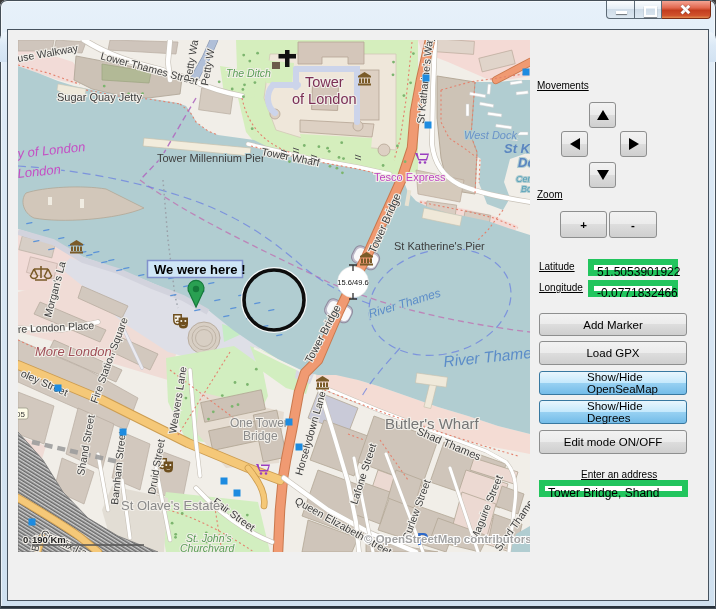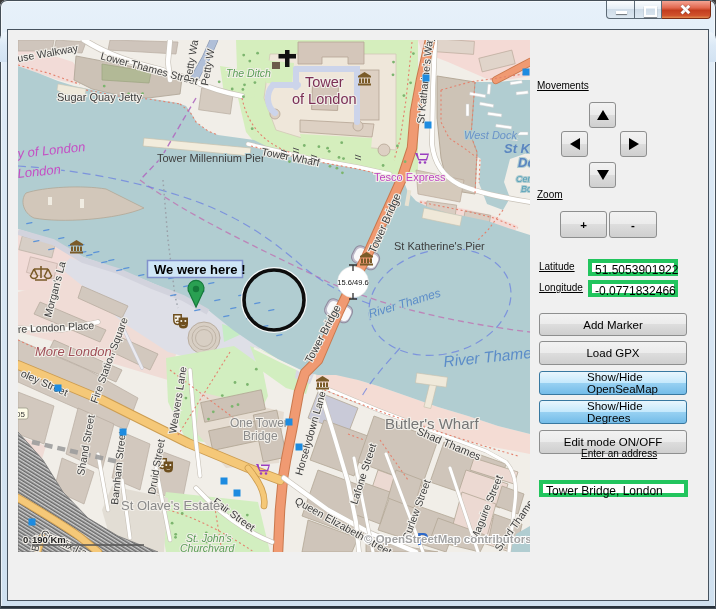--- a/index.html
+++ b/index.html
@@ -33,21 +33,21 @@
   box-shadow:0 0 0 1px #46525e; }
 #map { position:absolute; left:10px; top:10px; width:512px; height:512px; background:#f1eee8; overflow:hidden;}
 
 .lbl { position:absolute; font-size:10px; color:#000; white-space:nowrap;text-decoration:underline; }
 .btn { position:absolute; border:1px solid #8e8f8f; border-radius:3px; font-size:11.5px; color:#000;
   background:linear-gradient(180deg,#f2f2f2 0%,#ebebeb 49%,#dddddd 50%,#cfcfcf 100%);
   display:flex; align-items:center; justify-content:center; }
 .btn.blue { border-color:#3878a0;
   background:linear-gradient(180deg,#e9f6fd 0%,#c5e9fc 49%,#98d1f2 50%,#74bce8 100%);padding-left:47px; }
 .tri { width:0; height:0; }
-.field { position:absolute; background:#fff; border:4px solid #22c55e; font-size:12px; color:#000; padding:1px 3px; line-height:13px;}
+.field { position:absolute; background:#fff; border:6px solid #22c55e; font-size:12px; color:#000; padding:1px 3px; line-height:13px;}
 </style>
 </head>
 <body>
 <div id="win">
   <div id="titlebar">
       <div id="tsmudge1"></div>
       <div id="tsmudge2"></div>
     <div id="appicon"></div>
       <div id="title">PBMap</div>
   </div>
@@ -542,16 +542,16 @@
     <div class="btn" style="left:601px;top:181px;width:48px;height:27px;font-weight:bold;">-</div>
     <div class="lbl" style="left:531px;top:231px;">Latitude</div>
     <div class="field" style="left:580px;top:229px;width:90px;height:17px;">51.5053901922</div>
     <div class="lbl" style="left:531px;top:252px;">Longitude</div>
     <div class="field" style="left:580px;top:250px;width:90px;height:17px;">-0.0771832466</div>
     <div class="btn" style="left:531px;top:283px;width:148px;height:23px;">Add Marker</div>
     <div class="btn" style="left:531px;top:311px;width:148px;height:24px;">Load GPX</div>
     <div class="btn blue" style="left:531px;top:341px;width:148px;height:24px;">Show/Hide OpenSeaMap</div>
     <div class="btn blue" style="left:531px;top:370px;width:148px;height:24px;">Show/Hide Degrees</div>
     <div class="btn" style="left:531px;top:400px;width:148px;height:24px;">Edit mode ON/OFF</div>
-    <div class="lbl" style="left:531px;top:418px;padding-left:42px;">Enter an address</div>
-    <div class="field" style="left:531px;top:450px;width:149px;height:17px;">Tower Bridge, London</div>
+    <div class="lbl" style="left:531px;top:439px;padding-left:42px;">Enter an address</div>
+    <div class="field" style="left:531px;top:450px;width:149px;height:17px;">Tower Bridge, Shand</div>
   </div>
 </div>
 
 </body></html>

